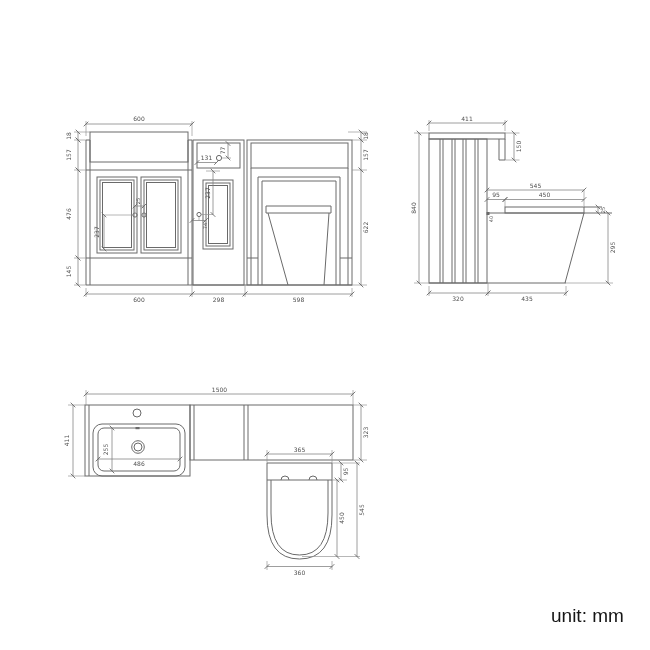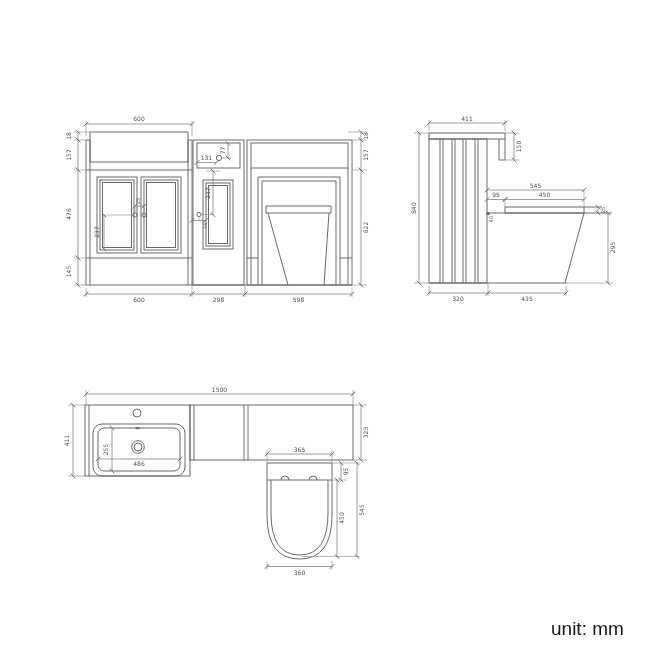--- a/index.html
+++ b/index.html
@@ -5,21 +5,21 @@
   html,body{margin:0;padding:0;background:#ffffff;}
   .canvas{position:relative;width:650px;height:650px;background:#ffffff;overflow:hidden;}
   svg{position:absolute;left:0;top:0;}
   .ln{stroke:#6a6a6a;stroke-width:1;fill:none;}
   .lnf{fill:#6a6a6a;stroke:none;}
   .xl{stroke:#8f8f8f;stroke-width:0.65;fill:none;}
   .dl{stroke:#7d7d7d;stroke-width:0.75;fill:none;marker-start:url(#tk);marker-end:url(#tk);}
   .dim{font-family:"DejaVu Sans",sans-serif;font-size:6px;fill:#4f4f4f;}
   .dims{font-size:5px;}
   .unit{position:absolute;left:551px;top:605px;font-family:"Liberation Sans",sans-serif;
-        font-size:19px;color:#161616;margin-top:13px;}
+        font-size:19px;color:#161616;}
 </style>
 </head>
 <body>
 
 <div class="canvas">
 <svg width="650" height="650" viewBox="0 0 650 650">
   <defs>
     <marker id="tk" markerUnits="userSpaceOnUse" markerWidth="7" markerHeight="7" refX="3.5" refY="3.5" orient="auto">
       <path d="M1.2,5.8 L5.8,1.2" stroke="#6a6a6a" stroke-width="0.9" fill="none"></path>
     </marker>

